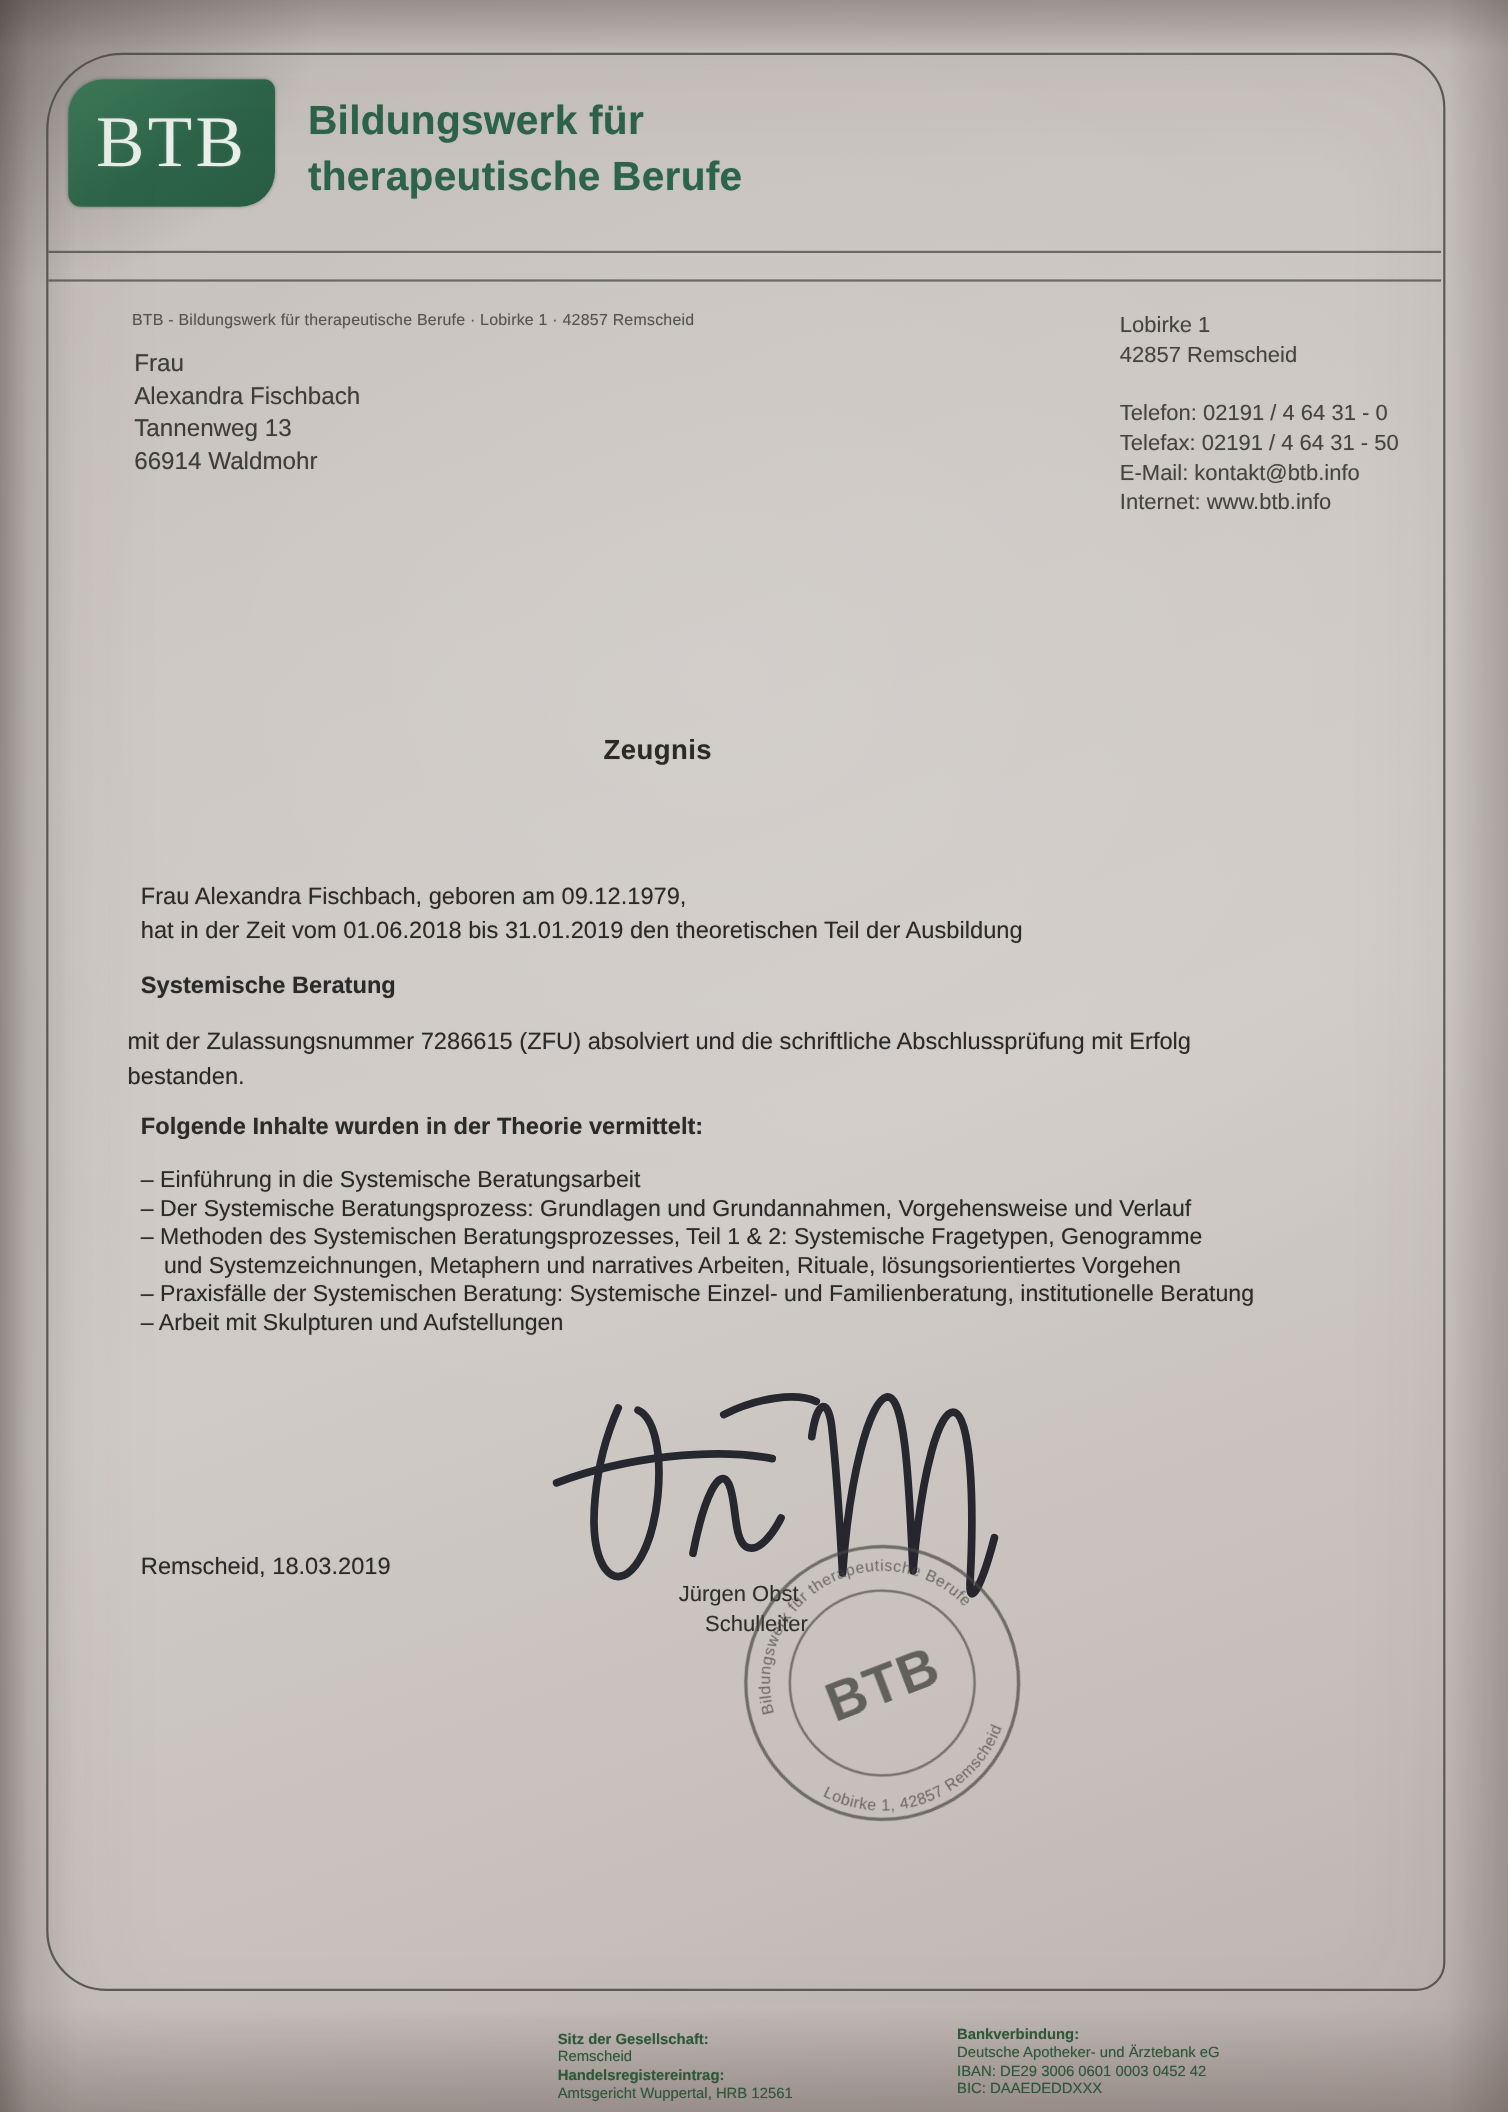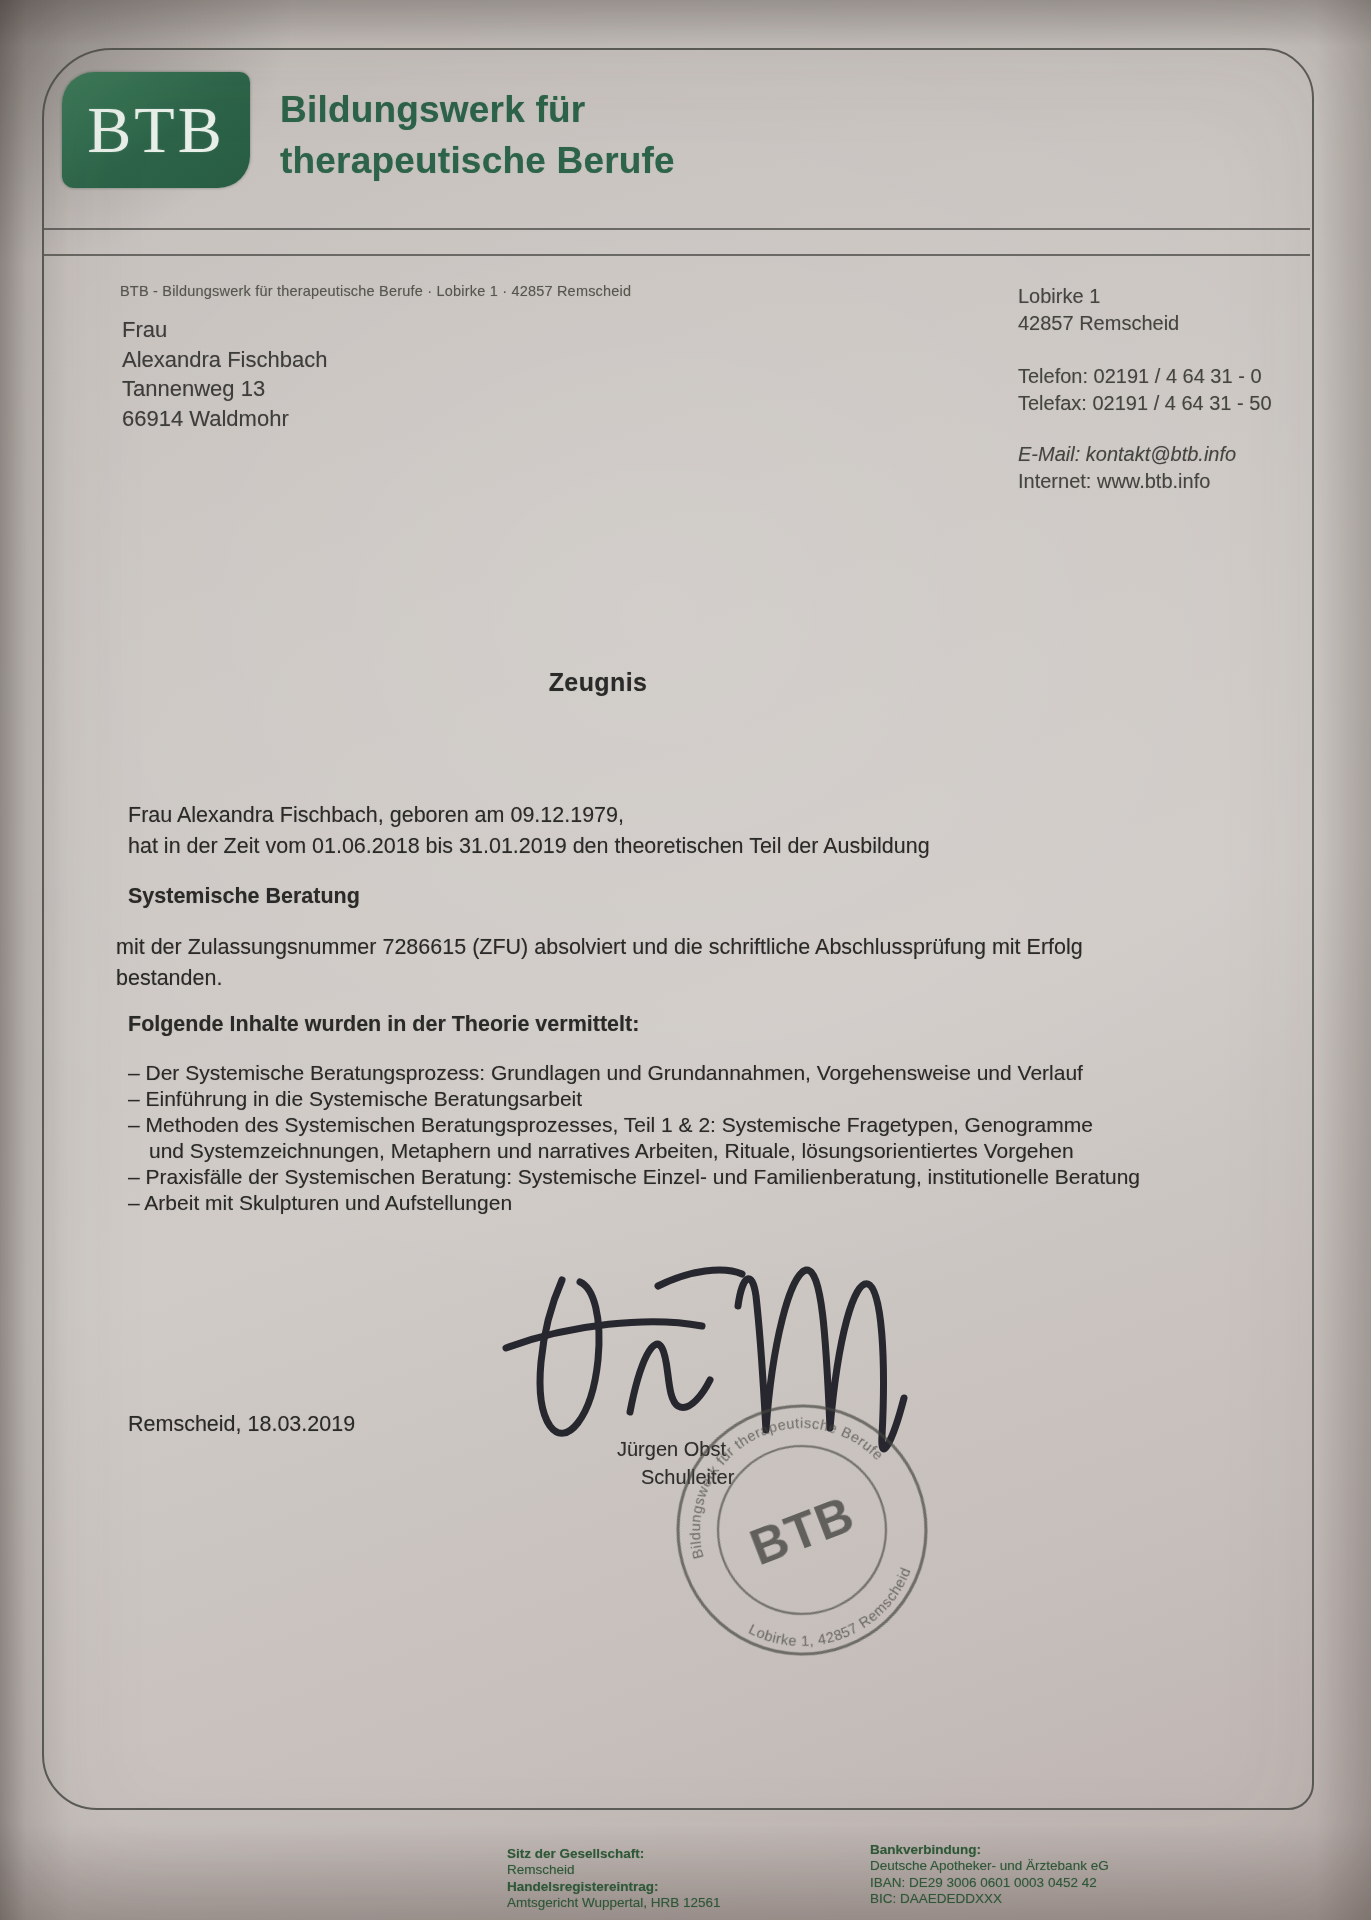--- a/index.html
+++ b/index.html
@@ -41,21 +41,21 @@
   }
   .wordmark{
     left:280px;top:84px;font-size:37px;line-height:51px;font-weight:700;
     color:#2d6348;letter-spacing:0.2px;text-shadow:0 0 1px rgba(45,99,72,0.4);
   }
   
   .sender-line{left:120px;top:283px;font-size:14.5px;color:#56564e;letter-spacing:0.2px;white-space:nowrap;text-shadow:0 0 1px rgba(80,80,75,0.35);}
   .recipient{left:122px;top:315px;font-size:22px;line-height:29.5px;color:#3d3d3b;text-shadow:0 0 1px rgba(60,60,58,0.35);}
   .contact{left:1018px;top:283px;font-size:20px;line-height:27px;color:#454540;text-shadow:0 0 1px rgba(70,70,65,0.3);}
   .contact .gap1{margin-top:26px;}
-  .contact .gap2{margin-top:24px;font-style:italic;}
+  .contact .gap2{}
   
   .ink{color:#2a2a28;text-shadow:0 0 1px rgba(50,50,48,0.35);}
   .doc-title{left:128px;top:668px;width:940px;text-align:center;font-size:25px;font-weight:700;letter-spacing:0.4px;}
   .para{font-size:21.5px;line-height:30.5px;white-space:nowrap;}
   .p-intro{left:128px;top:800px;}
   .course{left:128px;top:884px;font-size:21.5px;font-weight:700;}
   .p-result{left:116px;top:932px;}
   .heading2{left:128px;top:1012px;font-size:21.5px;font-weight:700;}
   .bullets{left:128px;top:1060px;font-size:21px;line-height:25.9px;}
   .bullet{white-space:nowrap;}
@@ -119,22 +119,22 @@
   <div class="abs course ink">Systemische Beratung</div>
 
   <div class="abs para p-result ink">
     <div>mit der Zulassungsnummer 7286615 (ZFU) absolviert und die schriftliche Abschlussprüfung mit Erfolg</div>
     <div>bestanden.</div>
   </div>
 
   <div class="abs heading2 ink">Folgende Inhalte wurden in der Theorie vermittelt:</div>
 
   <div class="abs bullets ink">
+    <div class="bullet">– Einführung in die Systemische Beratungsarbeit</div>
     <div class="bullet">– Der Systemische Beratungsprozess: Grundlagen und Grundannahmen, Vorgehensweise und Verlauf</div>
-    <div class="bullet">– Einführung in die Systemische Beratungsarbeit</div>
     <div class="bullet">– Methoden des Systemischen Beratungsprozesses, Teil 1 &amp; 2: Systemische Fragetypen, Genogramme</div>
     <div class="bullet cont">und Systemzeichnungen, Metaphern und narratives Arbeiten, Rituale, lösungsorientiertes Vorgehen</div>
     <div class="bullet">– Praxisfälle der Systemischen Beratung: Systemische Einzel- und Familienberatung, institutionelle Beratung</div>
     <div class="bullet">– Arbeit mit Skulpturen und Aufstellungen</div>
   </div>
 
   <div class="abs place-date ink">Remscheid, 18.03.2019</div>
 
   <svg class="abs signature" width="440" height="240" viewBox="0 0 440 240">
     <g fill="none" stroke="#16161f" stroke-width="7" stroke-linecap="round" stroke-linejoin="round" opacity="0.9">

